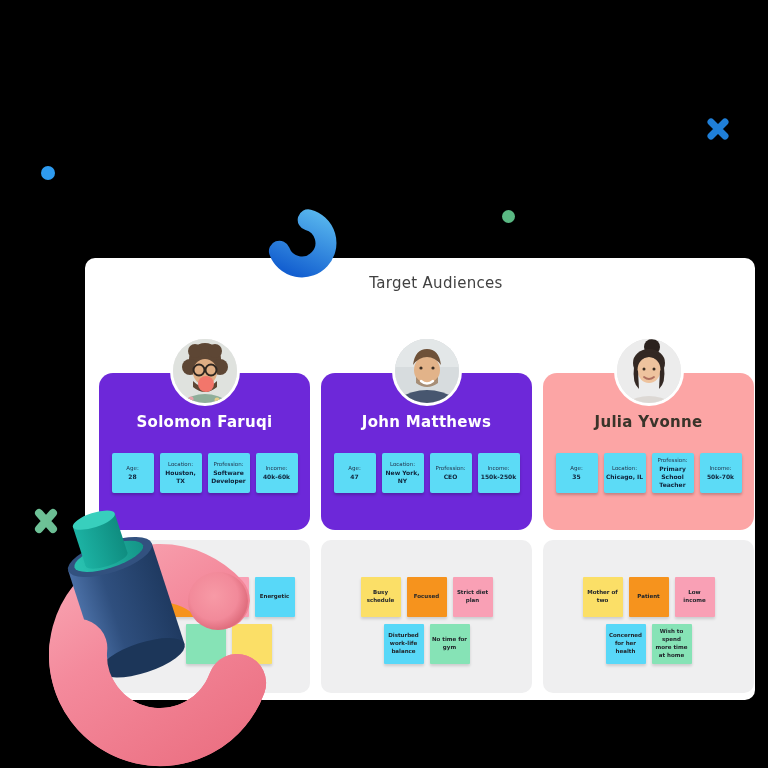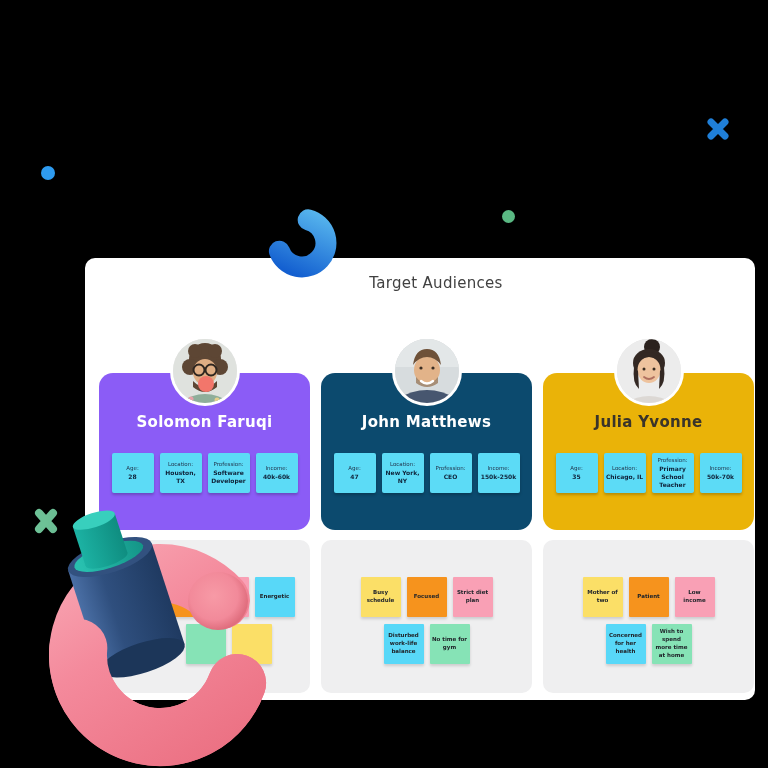--- a/index.html
+++ b/index.html
@@ -16,21 +16,21 @@
   .title{position:absolute;top:36px;left:0;width:100%;text-align:center;
     font-size:22px;font-weight:700;color:#121212;}
   
   .col{position:absolute;top:336px;width:211px;height:364px;}
   .col1{left:99px}.col2{left:321px}.col3{left:543px}
   .avatar{position:absolute;left:50%;transform:translateX(-50%);top:0;
     width:64px;height:64px;border-radius:50%;border:3px solid #fff;
     overflow:hidden;background:#e6e6e6;z-index:2;}
   .avatar svg{display:block;}
   .card{position:absolute;top:37px;left:0;right:0;height:157px;border-radius:14px;}
-  .c-blue{background:#8b5cf6}.c-green{background:#0c4a6e}.c-yellow{background:#eab308}
+  .c-blue{background:#6d28d9}.c-green{background:#6d28d9}.c-yellow{background:#fca5a5}
   .pname{position:absolute;top:40px;left:0;width:100%;text-align:center;
     font-weight:700;font-size:15px;color:#ffffff;letter-spacing:.3px;}
   .c-yellow .pname{color:#3a342a;}
   .chips{position:absolute;top:80px;left:0;right:0;display:flex;justify-content:center;gap:6px;}
   .chip{width:42px;height:40px;background:#5cdbf6;border-radius:2px;
     box-shadow:0 2px 3px rgba(0,0,0,.22);
     display:flex;flex-direction:column;justify-content:center;align-items:center;
     text-align:center;padding:2px;box-sizing:border-box;}
   .chip-label{font-size:5.5px;color:#23364e;line-height:1.3;}
   .chip-value{font-size:6px;font-weight:700;color:#0f2239;line-height:1.3;margin-top:1px;}

